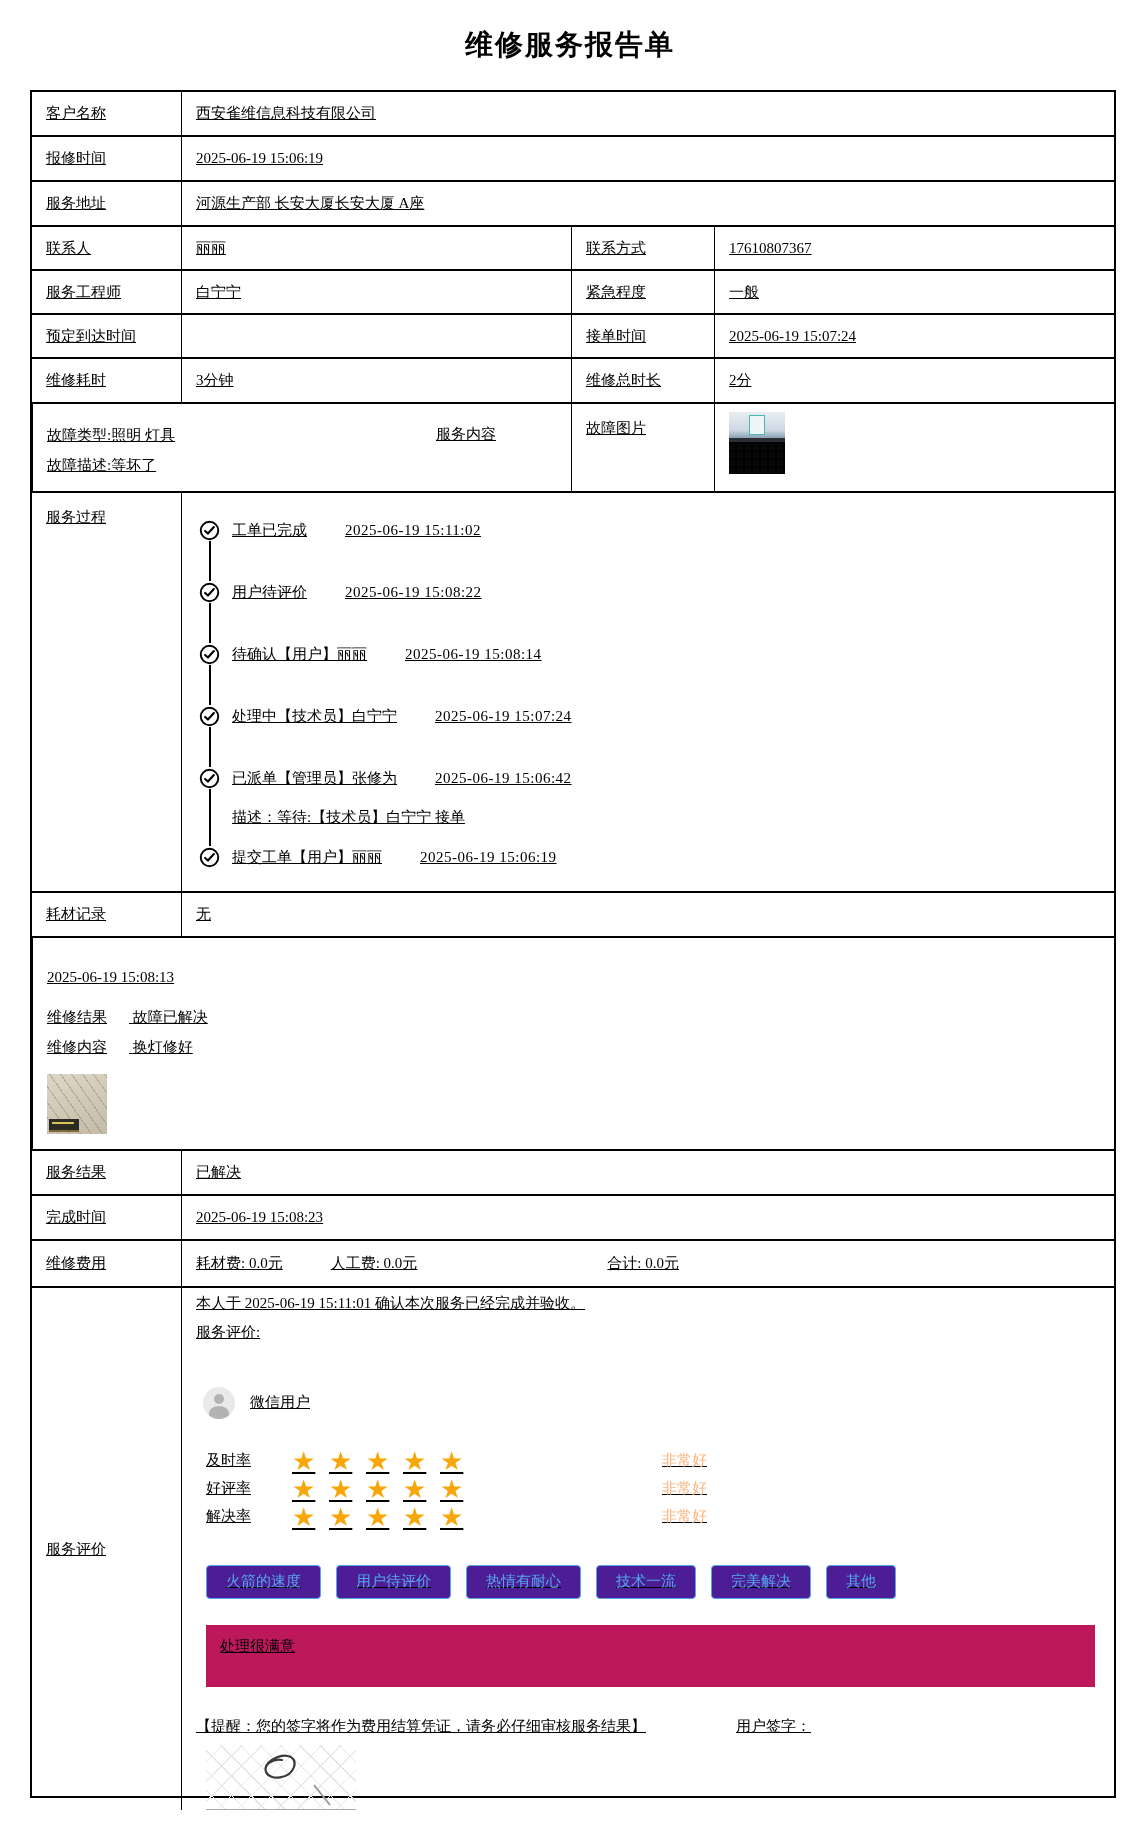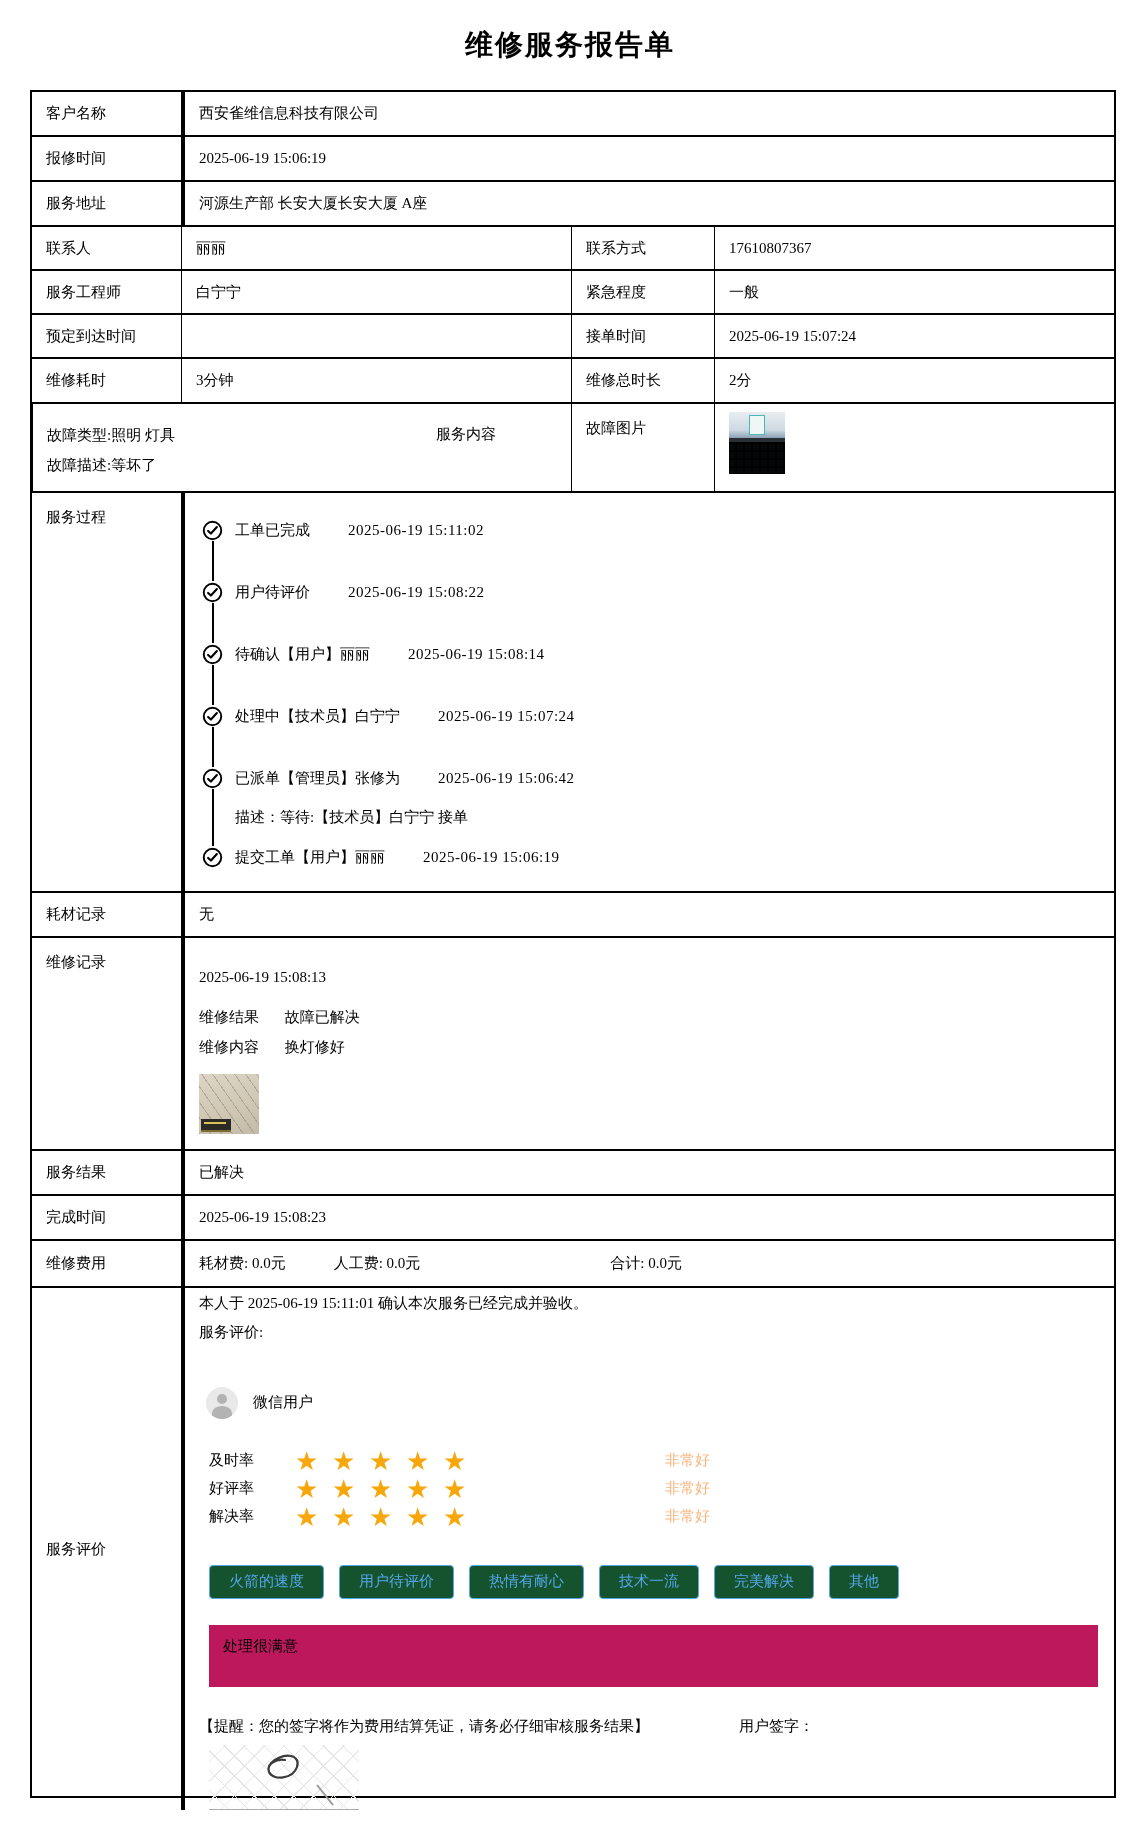--- a/index.html
+++ b/index.html
@@ -12,26 +12,26 @@
     position:absolute;top:26px;left:0;width:1140px;text-align:center;
     font-size:28px;font-weight:bold;letter-spacing:2px;
   }
   .tbl{
     position:absolute;left:30px;top:90px;width:1086px;
     border:2px solid #000;box-sizing:border-box;background:#fff;
   }
   .row{display:flex;border-bottom:2px solid #000;box-sizing:border-box;}
   .row:last-child{border-bottom:none;align-items:center;}
   .cell{box-sizing:border-box;display:flex;align-items:center;
-        padding-left:14px;font-size:15px;overflow:hidden;}
+        padding-left:14px;font-size:15px;overflow:hidden;text-decoration:underline;}
   .c1{width:149px;flex:none;}
   .c2{width:390px;flex:none;border-left:1px solid #000;}
   .c3{width:143px;flex:none;border-left:1px solid #000;}
   .c4{flex:1;border-left:1px solid #000;}
-  .cfull{flex:1;border-left:4px solid #000000;}
+  .cfull{flex:1;border-left:1px solid #000000;}
   .top{align-items:flex-start;padding-top:15px;}
   .multiline{flex-direction:column;align-items:flex-start;justify-content:flex-start;padding-top:16px;line-height:30px;}
   
   .photo-fault{width:56px;height:62px;margin:4px 0;display:block;position:relative;overflow:hidden;background:#c9d2da;}
   .photo-fault .screen{position:absolute;top:0;left:0;right:0;height:26px;background:linear-gradient(180deg,#e8edf2 0%,#cdd8e2 70%,#8aa0b4 100%);}
   .photo-fault .screen-card{position:absolute;top:3px;left:20px;width:14px;height:18px;background:#eef6f6;border:1px solid #49b8b4;}
   .photo-fault .hinge{position:absolute;top:26px;left:0;right:0;height:4px;background:#2a2f36;}
   .photo-fault .keys{position:absolute;top:30px;left:0;right:0;bottom:0;
      background:
        repeating-linear-gradient(90deg,#45484d 0 6px,#0e0f11 6px 8px),
@@ -71,21 +71,21 @@
   .avatar .body{position:absolute;top:19px;left:6px;width:20px;height:14px;border-radius:50% 50% 0 0;background:#b3b3b3;}
   .uname{margin-left:15px;}
   .ratings{margin-top:28px;}
   .rrow{display:flex;align-items:center;height:28px;margin-left:10px;}
   .rrow .rlabel{width:58px;flex:none;}
   .stars{display:flex;margin-left:28px;width:185px;}
   .star{color:#f7a70a;font-size:26px;line-height:26px;width:37px;text-align:left;font-family:"DejaVu Sans",sans-serif;}
   .remark{margin-left:185px;color:#f9b47c;}
   .tags{display:flex;margin-top:34px;margin-left:10px;}
   .tag{border:1px solid #55a6ea;color:#55a6ea;border-radius:4px;height:34px;box-sizing:border-box;
-       display:flex;align-items:center;justify-content:center;padding:0 19px;margin-right:15px;font-size:15px;background:#14532d;}
+       display:flex;align-items:center;justify-content:center;padding:0 19px;margin-right:15px;font-size:15px;background:#4c1d95;}
   .comment-box{margin:26px 14px 0 10px;background:#be185d;height:62px;box-sizing:border-box;padding:12px 0 0 14px;width:889px;}
   .reminder-line{display:flex;margin-top:28px;line-height:22px;}
   .sig-label{margin-left:90px;}
   .sig-area{position:relative;width:150px;height:64px;margin-top:8px;margin-left:10px;
      border-bottom:1px solid #aaa;
      background:
        repeating-linear-gradient(45deg,transparent 0 13px,#e4e4e4 13px 14px),
        repeating-linear-gradient(-45deg,transparent 0 13px,#eaeaea 13px 14px);}
 </style>
 </head>
@@ -218,21 +218,20 @@
       </div>
     </div>
   </div>
 
   <div class="row" style="height:45px">
     <div class="cell c1">耗材记录</div>
     <div class="cell cfull">无</div>
   </div>
 
   <div class="row" style="height:213px">
-    <div class="cell c1 top">维修记录</div>
     <div class="cell cfull rec" style="display:block">
       <div>2025-06-19 15:08:13</div>
       <div class="pair" style="margin-top:10px">
         <span class="k">维修结果</span>
         <span>故障已解决</span>
       </div>
       <div class="pair">
         <span class="k">维修内容</span>
         <span>换灯修好</span>
       </div>

